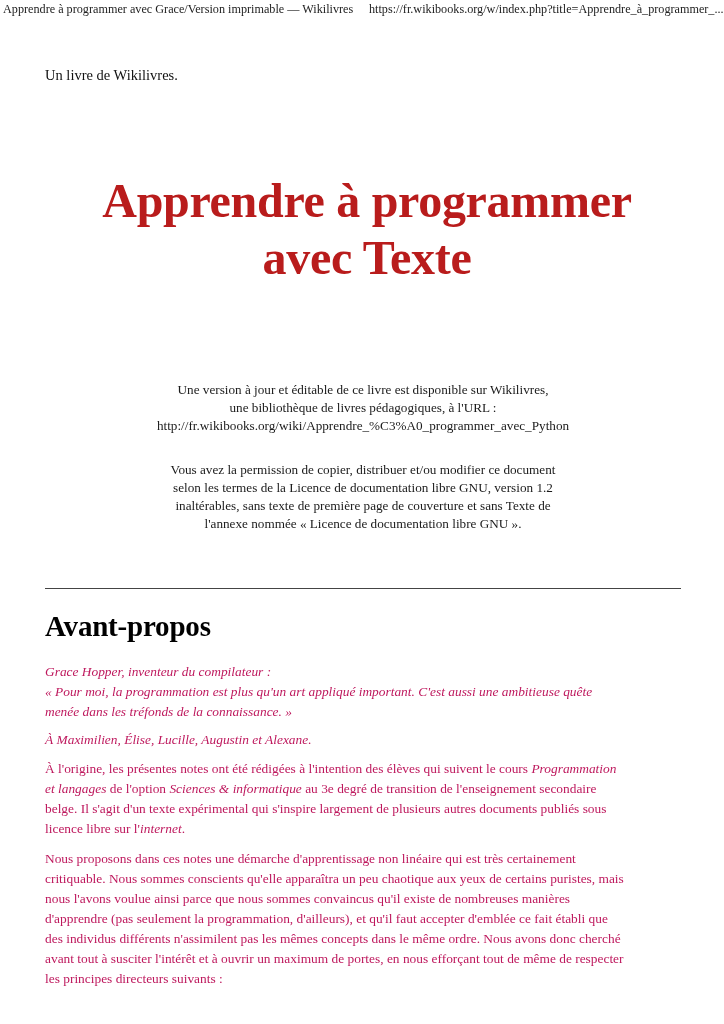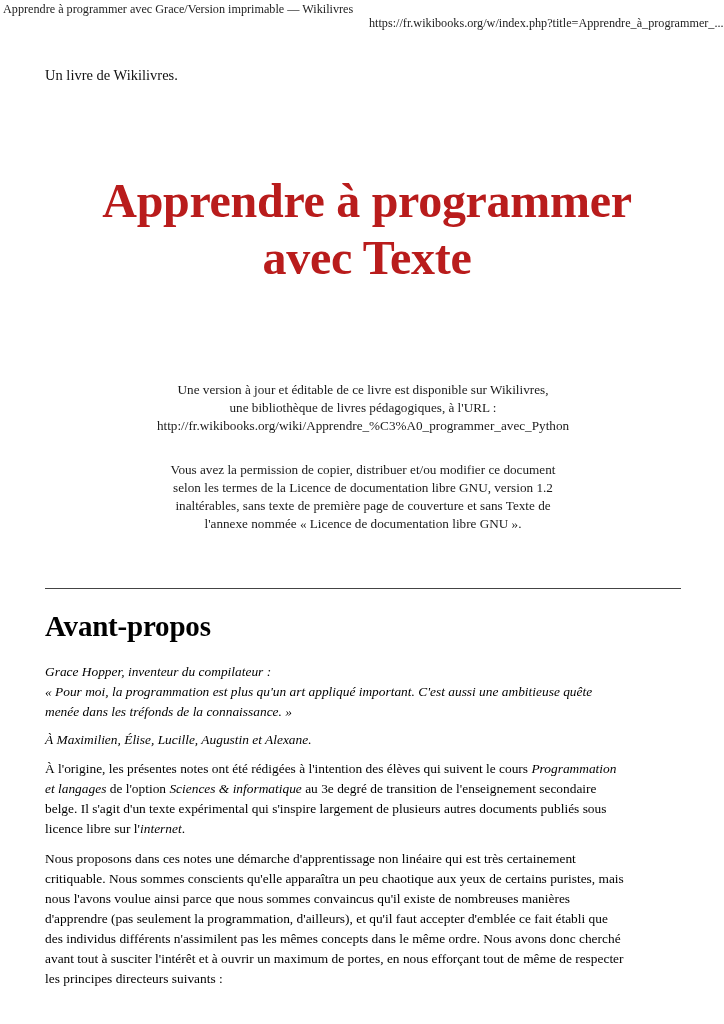--- a/index.html
+++ b/index.html
@@ -29,21 +29,20 @@
       position: absolute;
       left: 3px;
       top: 1px;
       white-space: nowrap;
     }
     .print-header .hdr-url {
       position: absolute;
       left: 369px;
       top: 1px;
       white-space: nowrap;
-      margin-top: 14px;
     }
     .print-footer {
       position: absolute;
       top: 1005px;
       left: 0;
       width: 598px;
       height: 18px;
       font-size: 12px;
       line-height: 16px;
       color: #1d4ed8;
@@ -117,21 +116,21 @@
       color: #000;
       letter-spacing: -0.2px;
     }
     .para {
       position: absolute;
       left: 0;
       width: 640px;
       margin: 0;
       font-size: 13.4px;
       line-height: 20px;
-      color: #000000;
+      color: #be185d;
     }
     .para .line { display: block; white-space: nowrap; }
     .it { font-style: italic; }
     .p-quote { top: 662px; }
     .p-dedication { top: 730px; }
     .p-origin { top: 759px; }
     .p-approach { top: 849px; }
   </style>
 </head>
 <body>

